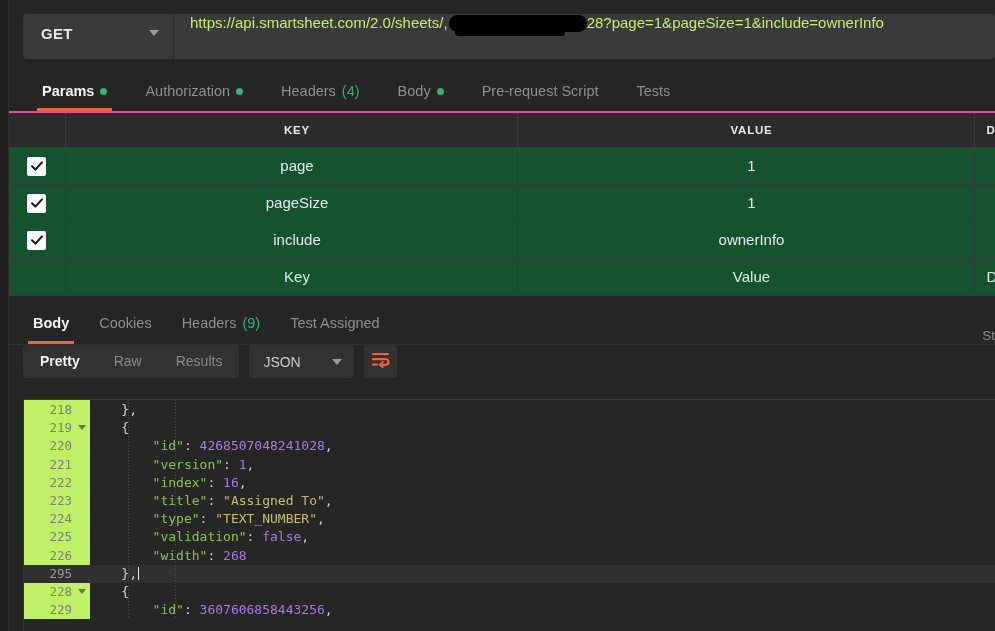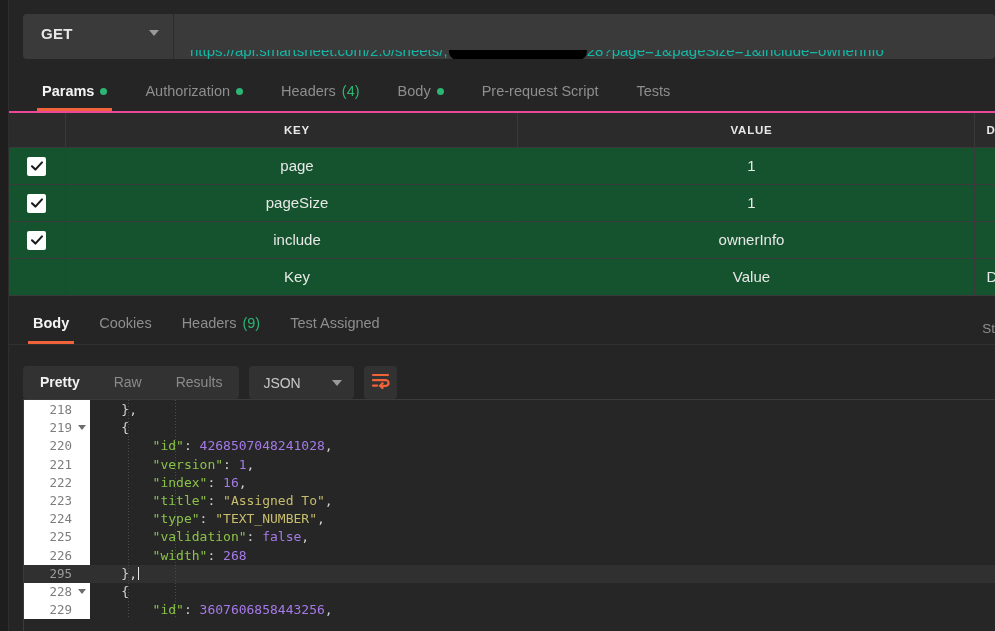--- a/index.html
+++ b/index.html
@@ -18,22 +18,22 @@
   
   .url-row { height: 72px; background: #252525; display: flex; align-items: center; padding: 0 0 0 14px; flex: 0 0 72px; }
   .url-box { display: flex; height: 45px; width: 100%; background: #3a3a3a; border-radius: 4px; overflow: hidden; }
   .method-sel {
     width: 151px; display: flex; align-items: center; justify-content: space-between;
     padding: 0 14px 6px 18px; color: #e8e8e8; font-size: 15px; font-weight: bold;
     border-right: 1px solid #2b2b2b; letter-spacing: .3px; cursor: pointer;
   }
   .caret { width: 0; height: 0; border-left: 5px solid transparent; border-right: 5px solid transparent;
            border-top: 6px solid #9a9a9a; }
-  .url-field { flex: 1; display: flex; align-items: flex-end; padding: 0 14px 0 16px;
-               color: #14b8a6; font-size: 15px; white-space: nowrap; overflow: hidden; position: relative; margin-top: 36px; }
+  .url-field { flex: 1; display: flex; align-items: flex-start; padding: 0 14px 0 16px;
+               color: #bef264; font-size: 15px; white-space: nowrap; overflow: hidden; position: relative; }
   .redact { display: inline-block; width: 138px; height: 17px; background: #000;
             border-radius: 9px; margin: 0 0px 0 1px; vertical-align: middle; position: relative; top: 1px; }
   .redact::after { content:""; position:absolute; left: 6px; bottom: -4px; width: 110px; height: 7px;
             background: #000; border-radius: 6px; }
 
   
   .req-tabs { height: 41px; display: flex; align-items: flex-end; padding-left: 14px;
               border-bottom: 2px solid #ec4899; flex: 0 0 41px; }
   .tab { position: relative; height: 40px; display: flex; align-items: center; gap: 6px;
          padding: 0 19px; color: #8e8e8e; font-size: 14.5px; cursor: pointer; }
@@ -59,37 +59,37 @@
   .cbox { width: 19px; height: 19px; background: #fff; border-radius: 2px; display: inline-flex;
           align-items: center; justify-content: center; position: relative; top: 1px; cursor: pointer; }
   .cbox svg { display: block; }
   td.ph, th.ph { color: #6f6f6f; }
 
   
   .resp-tabs { height: 44px; display: flex; align-items: flex-end; padding-left: 9px;
                border-bottom: 1px solid #303030; flex: 0 0 44px; position: relative; }
   .resp-tabs .tab { height: 43px; font-size: 14.5px; padding: 0 15px; }
   .resp-tabs .tab.active::after { left: 10px; right: 10px; }
-  .status-cut { position: absolute; right: 0; bottom: 8px; color: #8d8d8d; font-size: 13.5px; }
-
-  
-  .fmt-row { height: 54px; display: flex; align-items: flex-end; gap: 10px; padding-left: 14px; flex: 0 0 54px; }
+  .status-cut { position: absolute; right: 0; bottom: 1px; color: #8d8d8d; font-size: 13.5px; }
+
+  
+  .fmt-row { height: 54px; display: flex; align-items: flex-start; gap: 10px; padding-left: 14px; flex: 0 0 54px; }
   .seg { display: flex; background: #323232; border-radius: 4px; height: 33px; align-items: center; }
   .seg > div { padding: 0 17px; font-size: 14px; color: #8b8b8b; line-height: 33px; cursor: pointer; }
   .seg > div.active { color: #f2f2f2; font-weight: bold; }
   .lang-sel { display: flex; align-items: center; gap: 31px; background: #323232; border-radius: 4px;
               height: 33px; padding: 0 12px 0 14px; color: #c9c9c9; font-size: 14px; cursor: pointer; }
   .wrap-btn { width: 33px; height: 33px; background: #323232; border-radius: 4px;
               display: flex; align-items: center; justify-content: center; cursor: pointer; }
 
   
   .code-area { flex: 1; background: #262626; margin: 0 0 0 14px; border: 1px solid #3b3b3b;
                border-bottom: none; border-right: none; overflow: hidden; position: relative; }
   .code-inner { display: flex; font-family: "DejaVu Sans Mono", monospace; font-size: 13px; line-height: 18.2px; }
-  .gutter { width: 66px; flex: 0 0 66px; background: #ffffff; text-align: right; padding-top: 1px;
+  .gutter { width: 66px; flex: 0 0 66px; background: #bef264; text-align: right; padding-top: 1px;
             position: relative; }
   .gutter .ln { height: 18.2px; color: #7d7d7d; font-size: 12.5px; padding-right: 18px; position: relative; }
   .gutter .ln.cur { background: #303030; color: #9b9b9b; }
   .fold { position: absolute; right: 4px; top: 6px; width: 0; height: 0;
           border-left: 4px solid transparent; border-right: 4px solid transparent; border-top: 5px solid #6d6d6d; }
   .code-body { flex: 1; padding-top: 1px; position: relative; }
   .code-body .ln { height: 18.2px; white-space: pre; color: #d2d2d2; }
   .code-body .ln.cur { background: #303030; }
   .ind-guide { position: absolute; top: 0; bottom: 0; width: 1px;
                background: repeating-linear-gradient(to bottom, #4a4a4a 0 1px, transparent 1px 3px); }

